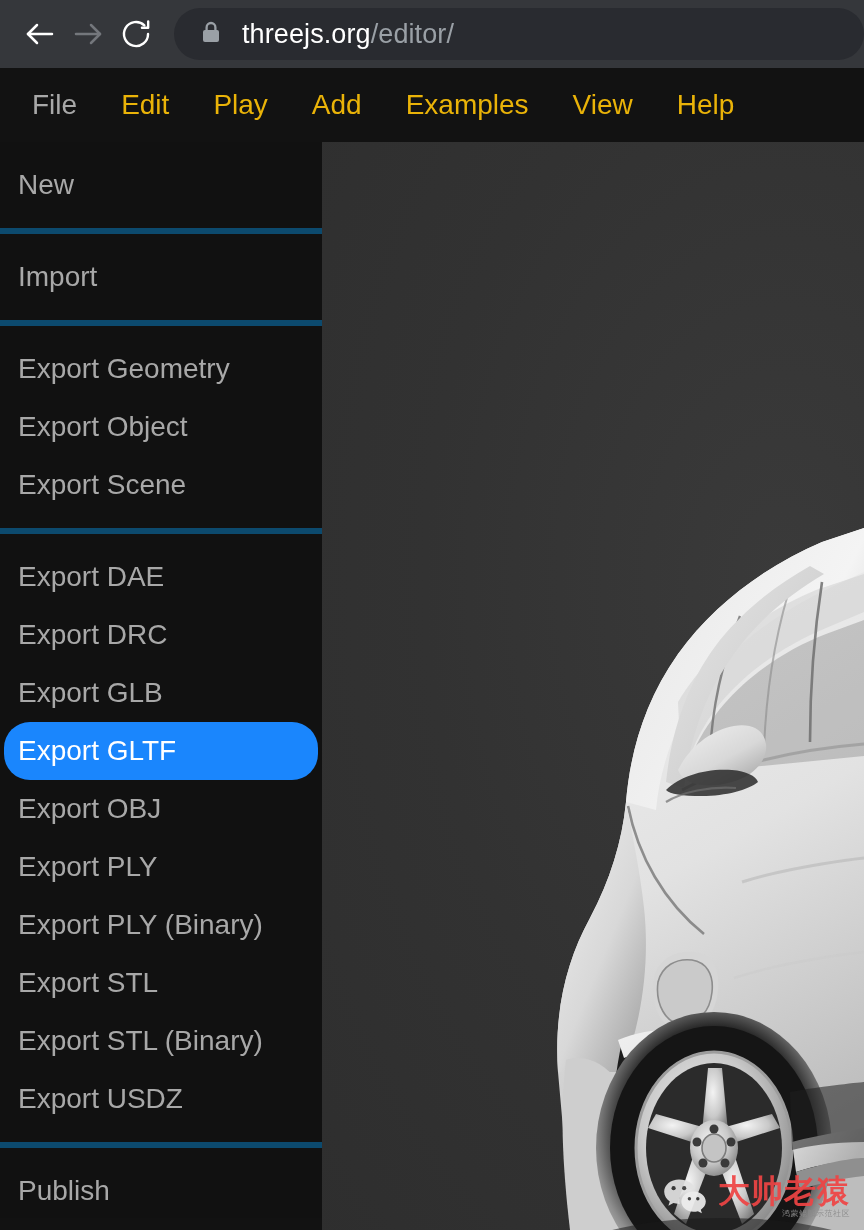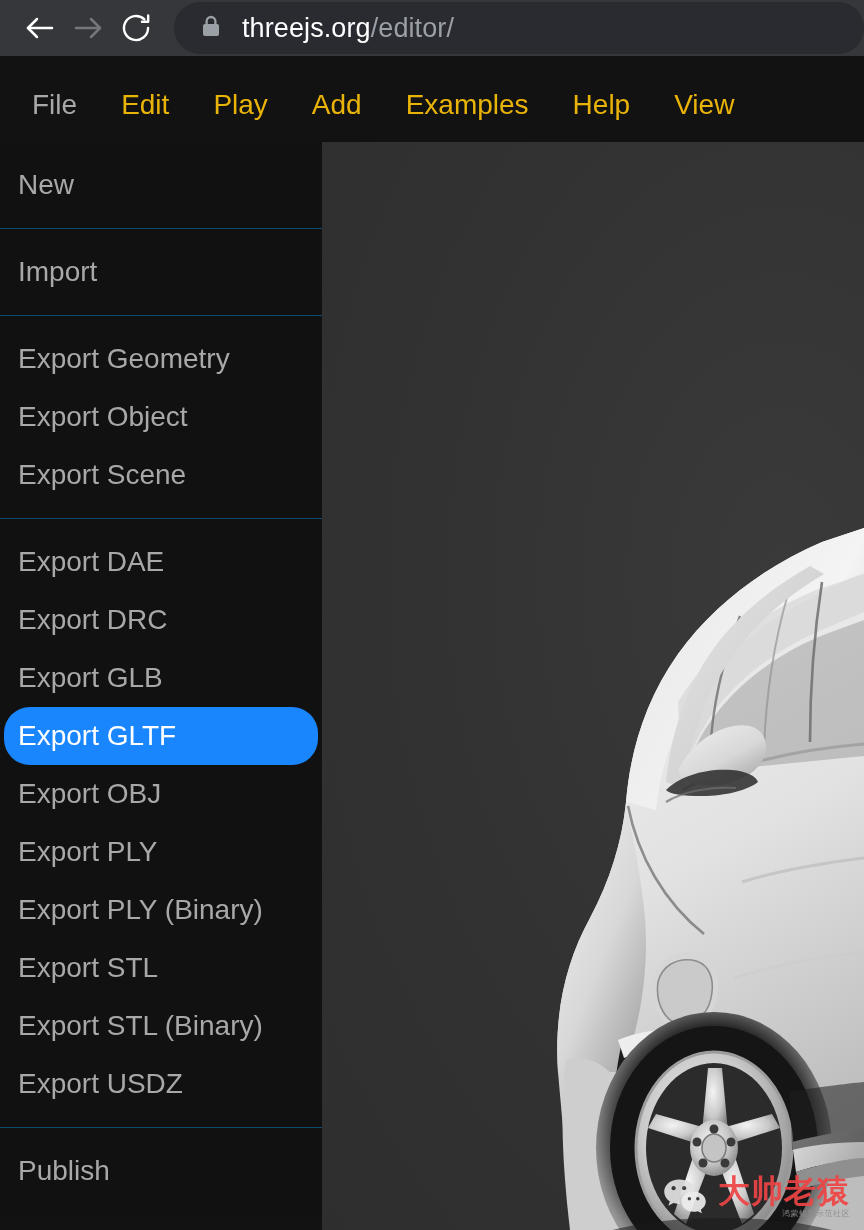--- a/index.html
+++ b/index.html
@@ -20,21 +20,21 @@
     width: 864px;
     height: 1230px;
     overflow: hidden;
   }
 
   
   .browser-chrome {
     position: absolute;
     left: 0; top: 0;
     width: 864px;
-    height: 56px;
+    height: 68px;
     background: #35373b;
     display: flex;
     align-items: center;
     box-sizing: border-box;
     padding-left: 16px;
   }
   .nav-btn {
     width: 48px;
     height: 48px;
     display: flex;
@@ -125,21 +125,21 @@
   
   .menu-panel {
     position: absolute;
     left: 0;
     top: 74px;
     width: 322px;
     height: 1076px;
     background: #111111;
     box-sizing: border-box;
   }
-  .menu-group + .menu-group { border-top: 1px solid #0c4a6e; }
+  .menu-group + .menu-group { border-top: 6px solid #0c4a6e; }
   .menu-group { padding: 14px 4px; }
   .menu-item {
     color: #a8a8a8;
     font-size: 28px;
     line-height: 58px;
     height: 58px;
     padding-left: 14px;
     white-space: nowrap;
     box-sizing: border-box;
   }
@@ -226,22 +226,22 @@
   </div>
 
   <div class="page">
 
     <div class="menubar">
       <div class="menubar-item active">File</div>
       <div class="menubar-item">Edit</div>
       <div class="menubar-item">Play</div>
       <div class="menubar-item">Add</div>
       <div class="menubar-item">Examples</div>
+      <div class="menubar-item">View</div>
       <div class="menubar-item">Help</div>
-      <div class="menubar-item">View</div>
     </div>
 
     <div class="viewport">
       <div class="viewport-inner"></div>
 
       <svg class="car-render" viewBox="0 0 542 1088" preserveAspectRatio="none">
         <defs>
           <linearGradient id="bodyTop" x1="0" y1="0" x2="1" y2="0.6">
             <stop offset="0" stop-color="#cfcfcf"></stop>
             <stop offset="0.35" stop-color="#ededed"></stop>

